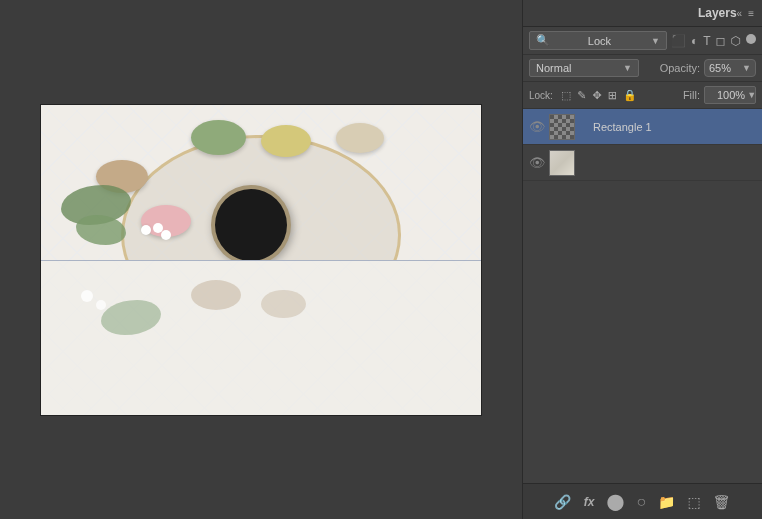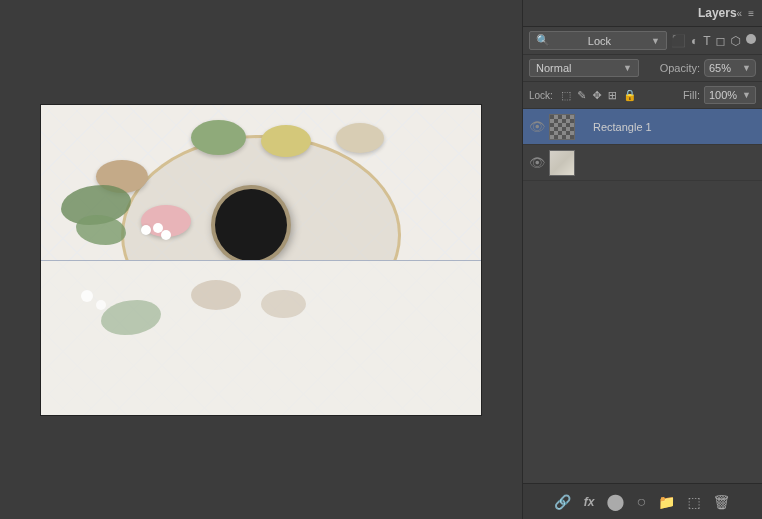--- a/index.html
+++ b/index.html
@@ -175,21 +175,21 @@
       color: #aaa;
       font-size: 11px;
     }
 
     .fill-value {
       display: flex;
       align-items: center;
       background: #505050;
       border: 1px solid #666;
       border-radius: 2px;
-      padding: 2px 4px;
+      padding: 2px 12px;
       color: #ccc;
       font-size: 11px;
       width: 52px;
       justify-content: space-between;
     }
 
     
     .layers-list {
       flex: 1;
       overflow-y: auto;

